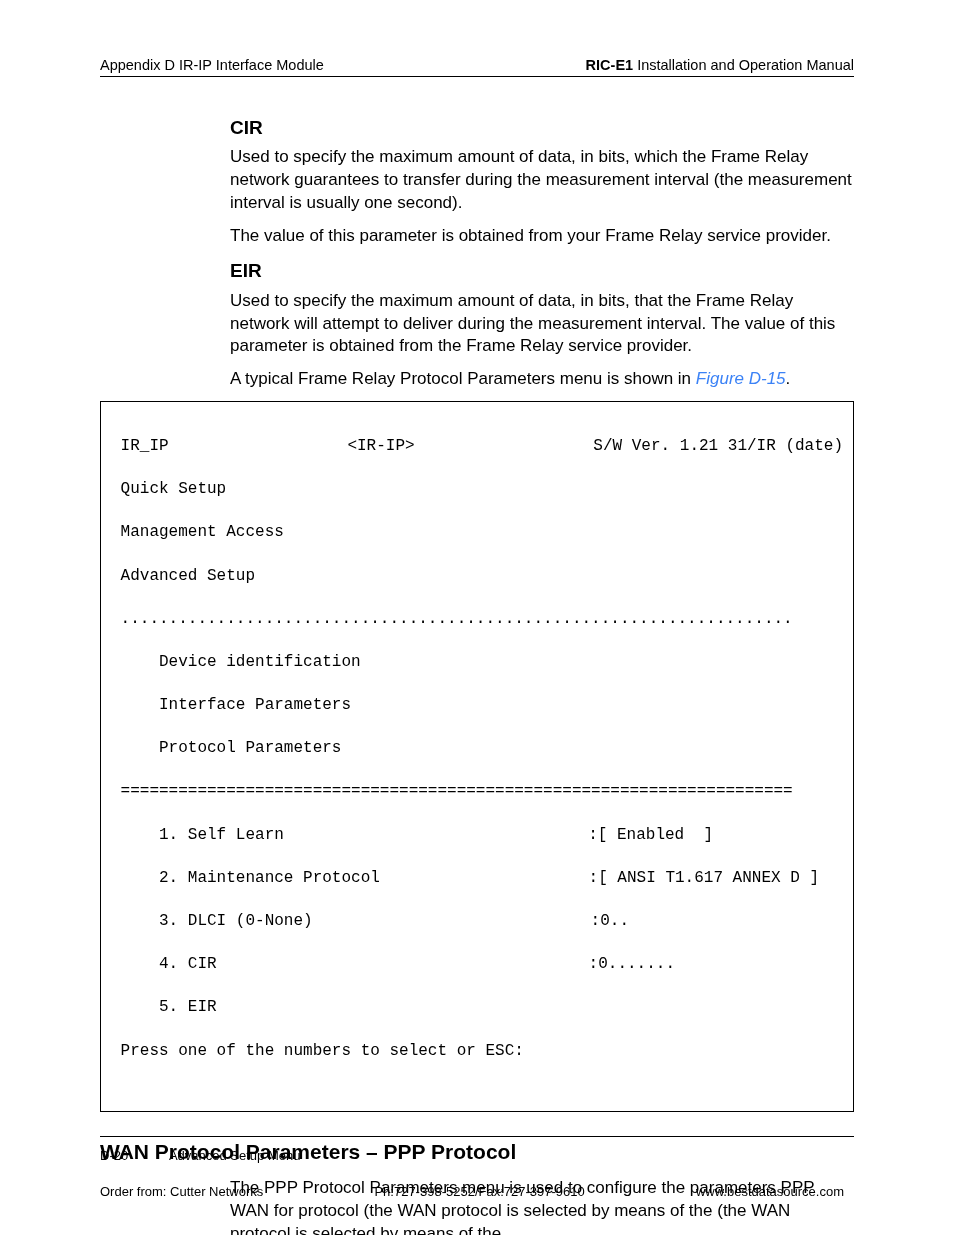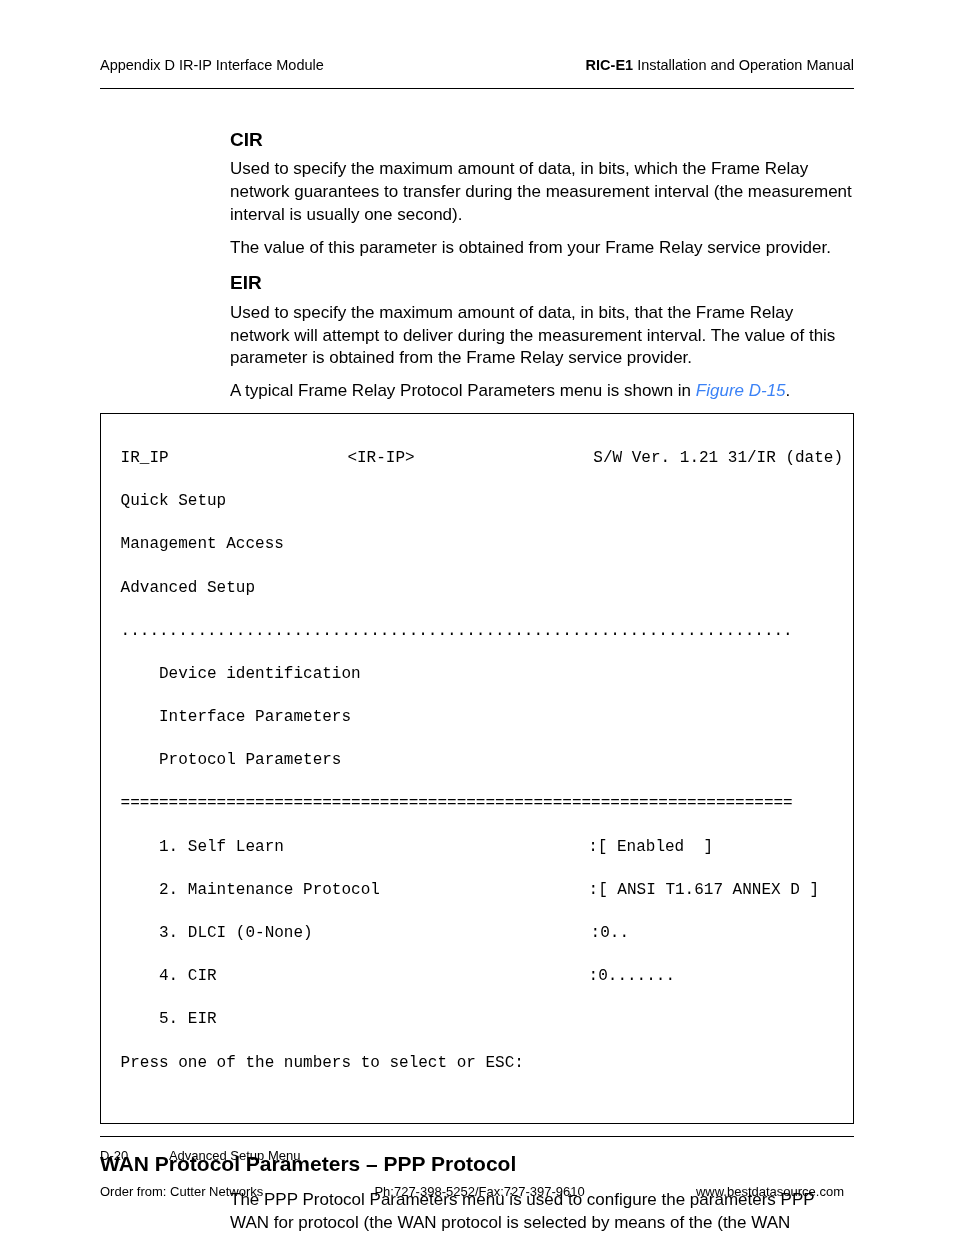--- a/index.html
+++ b/index.html
@@ -19,21 +19,21 @@
     box-sizing: border-box;
     width: 954px;
     height: 1235px;
     padding: 56px 100px 0 100px;
   }
   .header {
     display: flex;
     justify-content: space-between;
     font-size: 14.5px;
     border-bottom: 1px solid #000;
-    padding-bottom: 12px;
+    padding-bottom: 0;
   }
   .header .right strong { font-weight: 700; }
   .content { padding-top: 28px; }
   .indent { margin-left: 130px; }
   .h3 {
     font-weight: 700;
     font-size: 19px;
     margin: 10px 0 6px 0;
   }
   .h2 {

